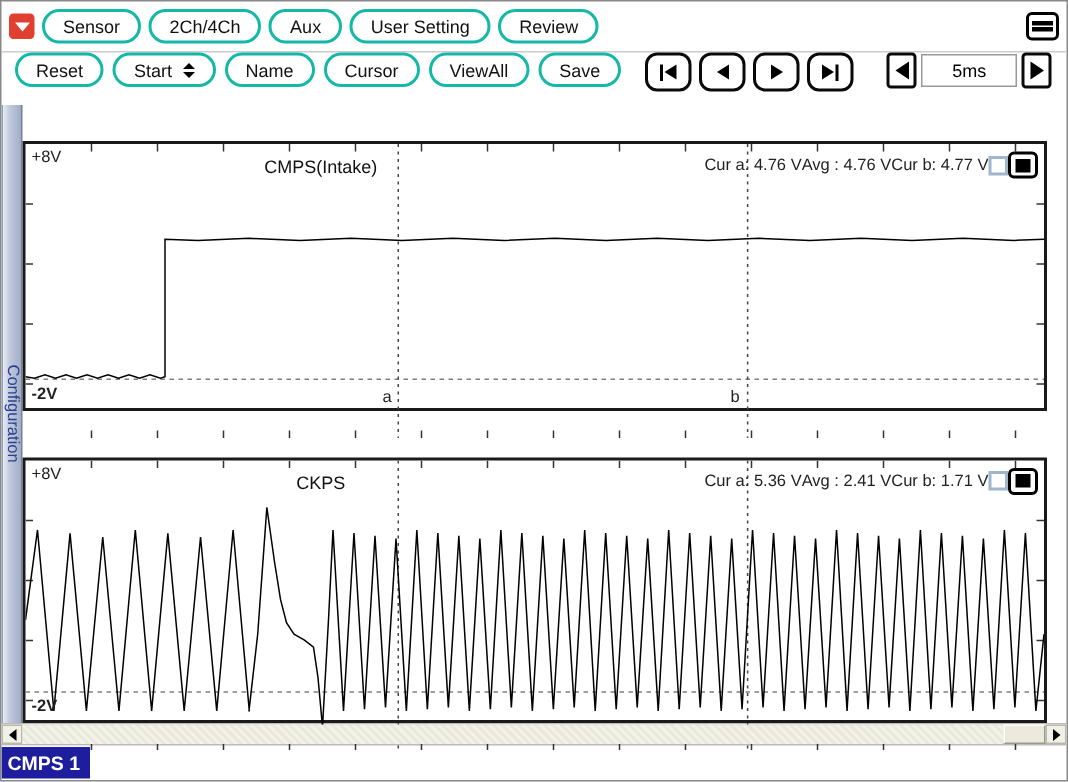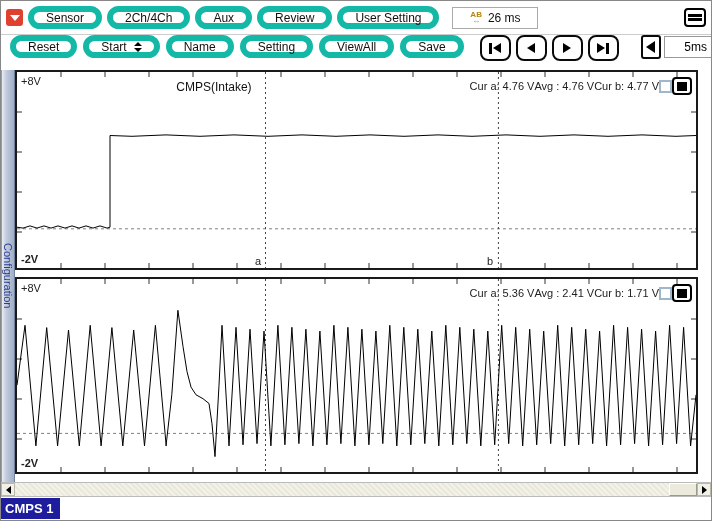--- a/index.html
+++ b/index.html
@@ -5,21 +5,21 @@
   * { margin:0; padding:0; box-sizing:border-box; }
   body { background:#fff; font-family:"Liberation Sans", sans-serif; }
   .app { width:712px; height:521px; border:1px solid #888; background:#fff; position:relative; overflow:hidden; }
 
   
   .row1 { height:34px; display:flex; align-items:center; gap:5px; padding:0 5px; border-bottom:1px solid #ccc; }
   .row2 { height:35px; display:flex; align-items:flex-start; gap:6px; padding:0 9px; }
   .logo { width:17px; height:17px; background:#df4030; border-radius:3px; display:flex; align-items:center; justify-content:center; flex:0 0 auto; }
   .logo .tri { width:0; height:0; border-left:5px solid transparent; border-right:5px solid transparent; border-top:6px solid #fff; }
   .title { font-size:15px; font-weight:bold; color:#253a6a; margin:0 8px 0 6px; letter-spacing:.3px; white-space:nowrap; }
-  button.tb { height:23px; border:6px solid #14b8a6; border-radius:12px; background:#fff; color:#111;
+  button.tb { height:23px; border:2px solid #14b8a6; border-radius:12px; background:#fff; color:#111;
               font-family:"Liberation Sans",sans-serif; font-size:12px; padding:0 12px; display:flex;
               align-items:center; justify-content:center; white-space:nowrap; cursor:pointer; }
   .stepper { display:flex; flex-direction:column; gap:2px; margin-left:7px; }
   .stepper i { display:block; width:0; height:0; border-left:4px solid transparent; border-right:4px solid transparent; }
   .stepper .up { border-bottom:4px solid #000; }
   .stepper .dn { border-top:4px solid #000; }
   .timebox { width:86px; height:22px; border:1px solid #aaa; display:flex; align-items:center; justify-content:center; gap:6px; margin-left:8px; }
   .abicon { display:flex; flex-direction:column; align-items:center; line-height:6px; color:#b8860b; font-weight:bold; }
   .abicon .ab { font-size:8px; }
   .abicon .arr { font-size:8px; }
@@ -40,21 +40,21 @@
   .tbval { width:64px; height:22px; border:1px solid #999; display:flex; align-items:center; justify-content:center; font-size:12px; }
 
   
   .main { height:412px; display:flex; }
   .sidebar { width:14px; height:100%; cursor:pointer;
     background:linear-gradient(90deg,#e8edf5 0%,#c2cbdd 35%,#9fadc6 100%);
     border-right:1px solid #72819c; border-left:1px solid #8e9cb4;
     display:flex; align-items:center; justify-content:center; }
   .sidebar span { writing-mode:vertical-lr; font-size:11px; color:#2c3e8f; white-space:nowrap; }
   .plots { display:flex; flex-direction:column; gap:7px; }
-  .channel { position:relative; width:683px; border:2px solid #1a1a1a; background:#fff; }
+  .channel { position:relative; width:683px; border:2px solid #1a1a1a; background:#fff;margin-top:24px; }
   .channel.c1 { height:200px; }
   .channel.c2 { height:197px; }
   .wave { position:absolute; left:0; top:0; }
   .vlabel { position:absolute; left:4px; font-size:11px; color:#222; }
   .vlabel.top { top:3px; }
   .vlabel.bottom { bottom:3px;font-weight:bold; }
   .ch-title { position:absolute; top:8px; left:20%; width:18%; text-align:center; font-size:12px; color:#111; }
   .readouts { position:absolute; top:5px; right:4px; display:flex; align-items:center; font-size:11px; color:#222; }
   .chk { width:13px; height:13px; border:2px solid #9fb6cd; background:#fff; display:inline-block; cursor:pointer; }
   .sqbtn { width:20px; height:18px; border:2px solid #000; border-radius:4px; background:#fff; display:flex; align-items:center; justify-content:center; cursor:pointer; }
@@ -78,47 +78,40 @@
 
 <div class="app">
 
   <div class="row1">
     <span class="logo">
         <span class="tri"></span>
       </span>
     <button class="tb">Sensor</button>
     <button class="tb">2Ch/4Ch</button>
     <button class="tb">Aux</button>
+    <button class="tb">User Setting</button>
     <button class="tb">Review</button>
-    <button class="tb">User Setting</button>
-    <span class="timebox">
-      <span class="abicon">
-        <span class="ab">AB</span>
-          <span class="arr">↔</span>
-      </span>
-      <span class="tval">26 ms</span>
-    </span>
     <span class="spacer"></span>
     <span class="menu">
         <i></i>
         <i></i>
       </span>
   </div>
 
   <div class="row2">
     <button class="tb">Reset</button>
     <button class="tb">
       <span>Start</span>
       <span class="stepper">
           <i class="up"></i>
           <i class="dn"></i>
         </span>
     </button>
     <button class="tb">Name</button>
-    <button class="tb">Setting</button>
+    <button class="tb">Cursor</button>
     <button class="tb">ViewAll</button>
     <button class="tb">Save</button>
     <span class="pbgroup">
       <button class="pb">
           <span class="vb"></span>
           <span class="tl"></span>
         </button>
       <button class="pb">
           <span class="tl"></span>
         </button>
@@ -248,20 +241,21 @@
             <line x1="674" y1="120" x2="679" y2="120" stroke="#333"></line>
             <line x1="0" y1="160" x2="5" y2="160" stroke="#333"></line>
             <line x1="674" y1="160" x2="679" y2="160" stroke="#333"></line>
             <line x1="0" y1="154.4" x2="679" y2="154.4" stroke="#808080" stroke-dasharray="3,3"></line>
             <line x1="248.51399999999998" y1="0" x2="248.51399999999998" y2="193" stroke="#444" stroke-dasharray="2,3"></line>
             <line x1="481.411" y1="0" x2="481.411" y2="193" stroke="#444" stroke-dasharray="2,3"></line>
             <path d="M0 106.2 L8.0 46.3 L18.9 166.9 L29.7 48.6 L40.6 166.9 L51.5 51.0 L62.3 166.9 L73.2 46.3 L84.1 166.9 L94.9 48.6 L105.8 166.9 L116.7 51.0 L127.5 166.9 L138.4 46.3 L149.2 166.9 L149.0 166.9 L154.8 115.8 L160.9 31.3 L166.0 67.5 L170.0 92.6 L174.0 108.1 L179.0 115.8 L186.0 119.7 L192.0 124.5 L195.0 144.8 L198.0 177.6 L202.0 106.2 L205.0 46.3 L212.0 166.9 L219.0 48.3 L226.0 165.8 L233.0 50.2 L240.0 164.6 L247.0 52.1 L253.9 166.9 L260.9 46.3 L267.9 165.8 L274.9 48.3 L281.9 164.6 L288.9 50.2 L295.9 166.9 L302.9 52.1 L309.9 165.8 L316.9 46.3 L323.9 164.6 L330.9 48.3 L337.9 166.9 L344.9 50.2 L351.9 165.8 L358.9 52.1 L365.8 164.6 L372.8 46.3 L379.8 166.9 L386.8 48.3 L393.8 165.8 L400.8 50.2 L407.8 164.6 L414.8 52.1 L421.8 166.9 L428.8 46.3 L435.8 165.8 L442.8 48.3 L449.8 164.6 L456.8 50.2 L463.8 166.9 L470.8 52.1 L477.7 165.8 L484.7 46.3 L491.7 164.6 L498.7 48.3 L505.7 166.9 L512.7 50.2 L519.7 165.8 L526.7 52.1 L533.7 164.6 L540.7 46.3 L547.7 166.9 L554.7 48.3 L561.7 165.8 L568.7 50.2 L575.7 164.6 L582.6 52.1 L589.6 166.9 L596.6 46.3 L603.6 165.8 L610.6 48.3 L617.6 164.6 L624.6 50.2 L631.6 166.9 L638.6 52.1 L645.6 165.8 L652.6 46.3 L659.6 164.6 L666.6 48.3 L673.6 166.9 L679 115.8" fill="none" stroke="#000" stroke-width="1"></path>
           </svg>
         <div class="vlabel top">+8V</div>
         <div class="vlabel bottom">-2V</div>
+        <div class="ch-title">CKPS</div>
         <div class="readouts">
           <span>Cur a: 5.36 V</span>
           <span>Avg : 2.41 V</span>
           <span>Cur b: 1.71 V</span>
           <span class="chk"></span>
           <span class="sqbtn">
               <span class="sq"></span>
             </span>
         </div>
       </div>

